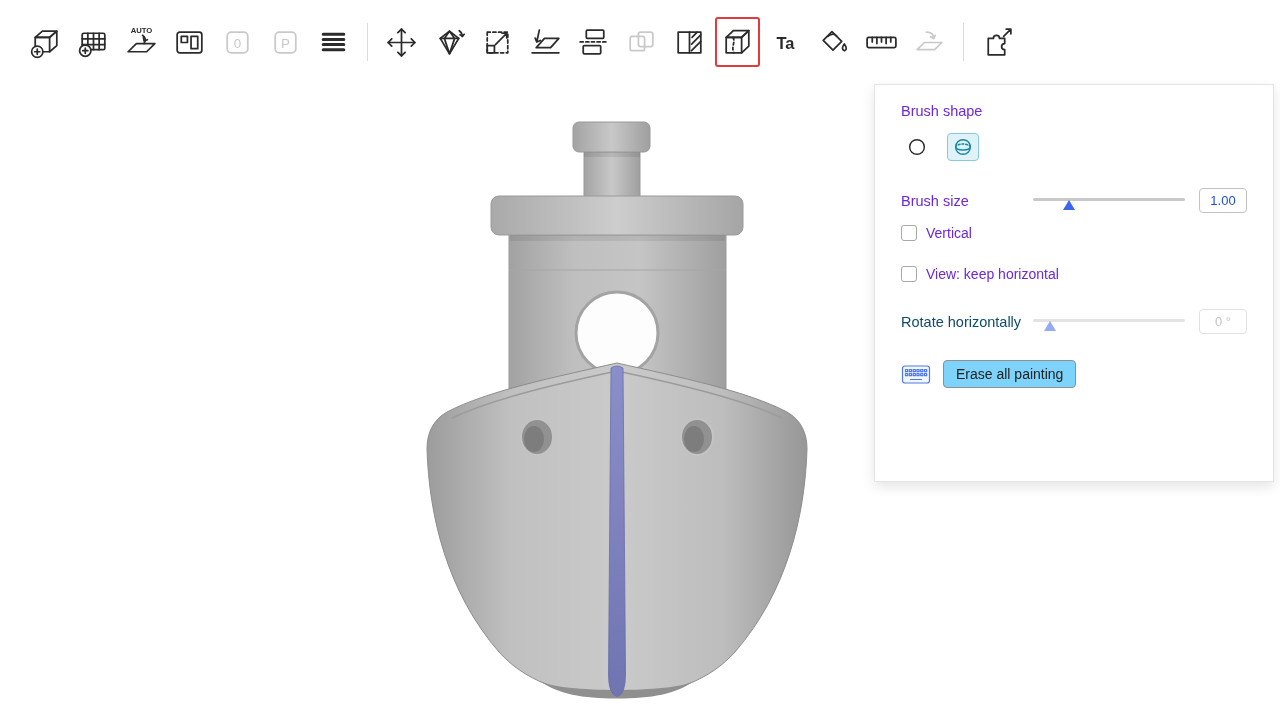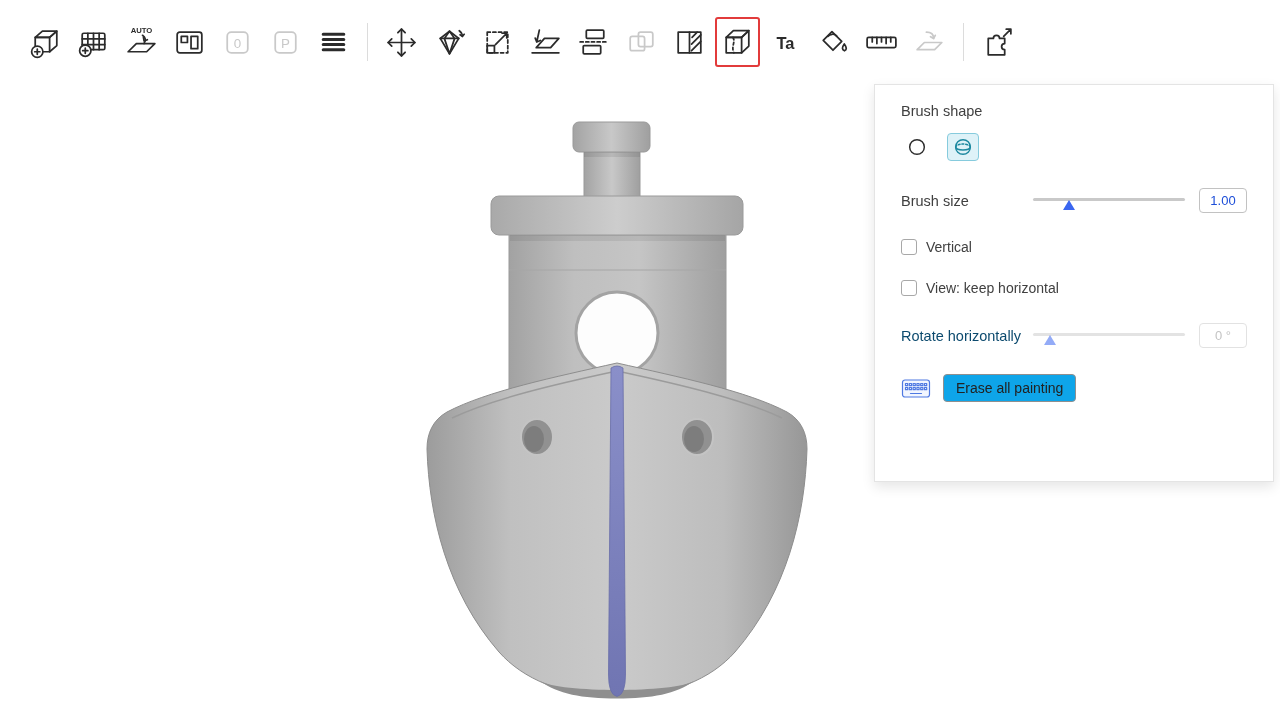--- a/index.html
+++ b/index.html
@@ -18,49 +18,49 @@
   .tb-btn svg text { fill:currentColor; stroke:none; font-family:"Liberation Sans", sans-serif; }
   .tb-sep { width:1px; height:38px; background:#dcdcdc; margin:0 8px; flex:0 0 auto; }
 
   
   .viewport { position:absolute; top:84px; left:0; width:876px; height:636px; background:#fff; cursor:crosshair; }
   .benchy-svg { width:100%; height:100%; display:block; }
 
   
   .panel { position:absolute; top:84px; left:874px; width:400px; height:398px; background:#fff;
            border:1px solid #e4e4e4; box-shadow:0 5px 12px rgba(0,0,0,.10); padding:18px 26px 0 26px; }
-  .p-label { font-size:14.5px; color:#404040; }
+  .p-label { font-size:14.5px; color:#6d28d9; }
   .shapes-row { margin-top:14px; display:flex; gap:14px; align-items:center; }
   .shape-btn { width:32px; height:28px; display:flex; align-items:center; justify-content:center;
                background:#fff; border:none; cursor:pointer; }
   .shape-btn svg { width:22px; height:22px; fill:none; stroke:#2e2e2e; stroke-width:1.6;
                    stroke-linecap:round; stroke-linejoin:round; }
   .shape-btn.selected svg { stroke:#1d89a0; }
   .ctl-row { margin-top:27px; display:flex; align-items:center; }
   .ctl-row .p-label { flex:1; }
   .slider { position:relative; width:152px; height:18px; margin-right:14px; cursor:pointer; flex:0 0 auto; }
   .slider .track { position:absolute; left:0; right:0; top:6px; height:3px; background:#c9c9c9; border-radius:2px; }
   .slider .handle { position:absolute; top:8px; width:0; height:0;
                     border-left:6.5px solid transparent; border-right:6.5px solid transparent;
                     border-bottom:10px solid #3a66f0; transform:translateX(-50%); }
   .value-box { width:48px; height:25px; border:1px solid #c2c2c2; border-radius:4px; font-size:13px; color:#1d4ed8;
                display:flex; align-items:center; justify-content:center; background:#fff; flex:0 0 auto; cursor:text; }
   .check-row { display:flex; align-items:center; gap:9px; margin-top:25px; cursor:pointer; }
-  .check-row:first-of-type { margin-top:26px; }
+  .check-row:first-of-type { margin-top:12px; }
   .checkbox { width:16px; height:16px; border:1px solid #a8a8a8; border-radius:3px; background:#fff; flex:0 0 auto; }
   .check-row .p-label { font-size:14px; }
   .ctl-row.disabled .p-label { color:#0c4a6e; }
   .ctl-row.disabled .track { background:#e3e3e3; }
   .ctl-row.disabled .handle { opacity:.55; }
   .ctl-row.disabled .value-box { border-color:#e2e2e2; color:#c4c4c4; }
   .actions-row { margin-top:26px; display:flex; align-items:center; gap:12px; }
   .kbd-btn { background:none; border:none; cursor:pointer; display:flex; padding:0; }
   .kbd-btn svg { width:30px; height:23px; stroke:#4f79e2; fill:#f2f6ff; stroke-width:1.2;
                  stroke-linecap:round; stroke-linejoin:round; }
-  .erase-btn { height:28px; padding:0 12px; background:#0ea5e9; border:1px solid #8f8f8f; border-radius:4px;
+  .erase-btn { height:28px; padding:0 12px; background:#7dd3fc; border:1px solid #8f8f8f; border-radius:4px;
                font-size:14px; color:#222; font-family:inherit; cursor:pointer; }
 </style>
 </head>
 <body>
 
 <div class="app">
 
   <div class="toolbar">
 
     <button class="tb-btn">

